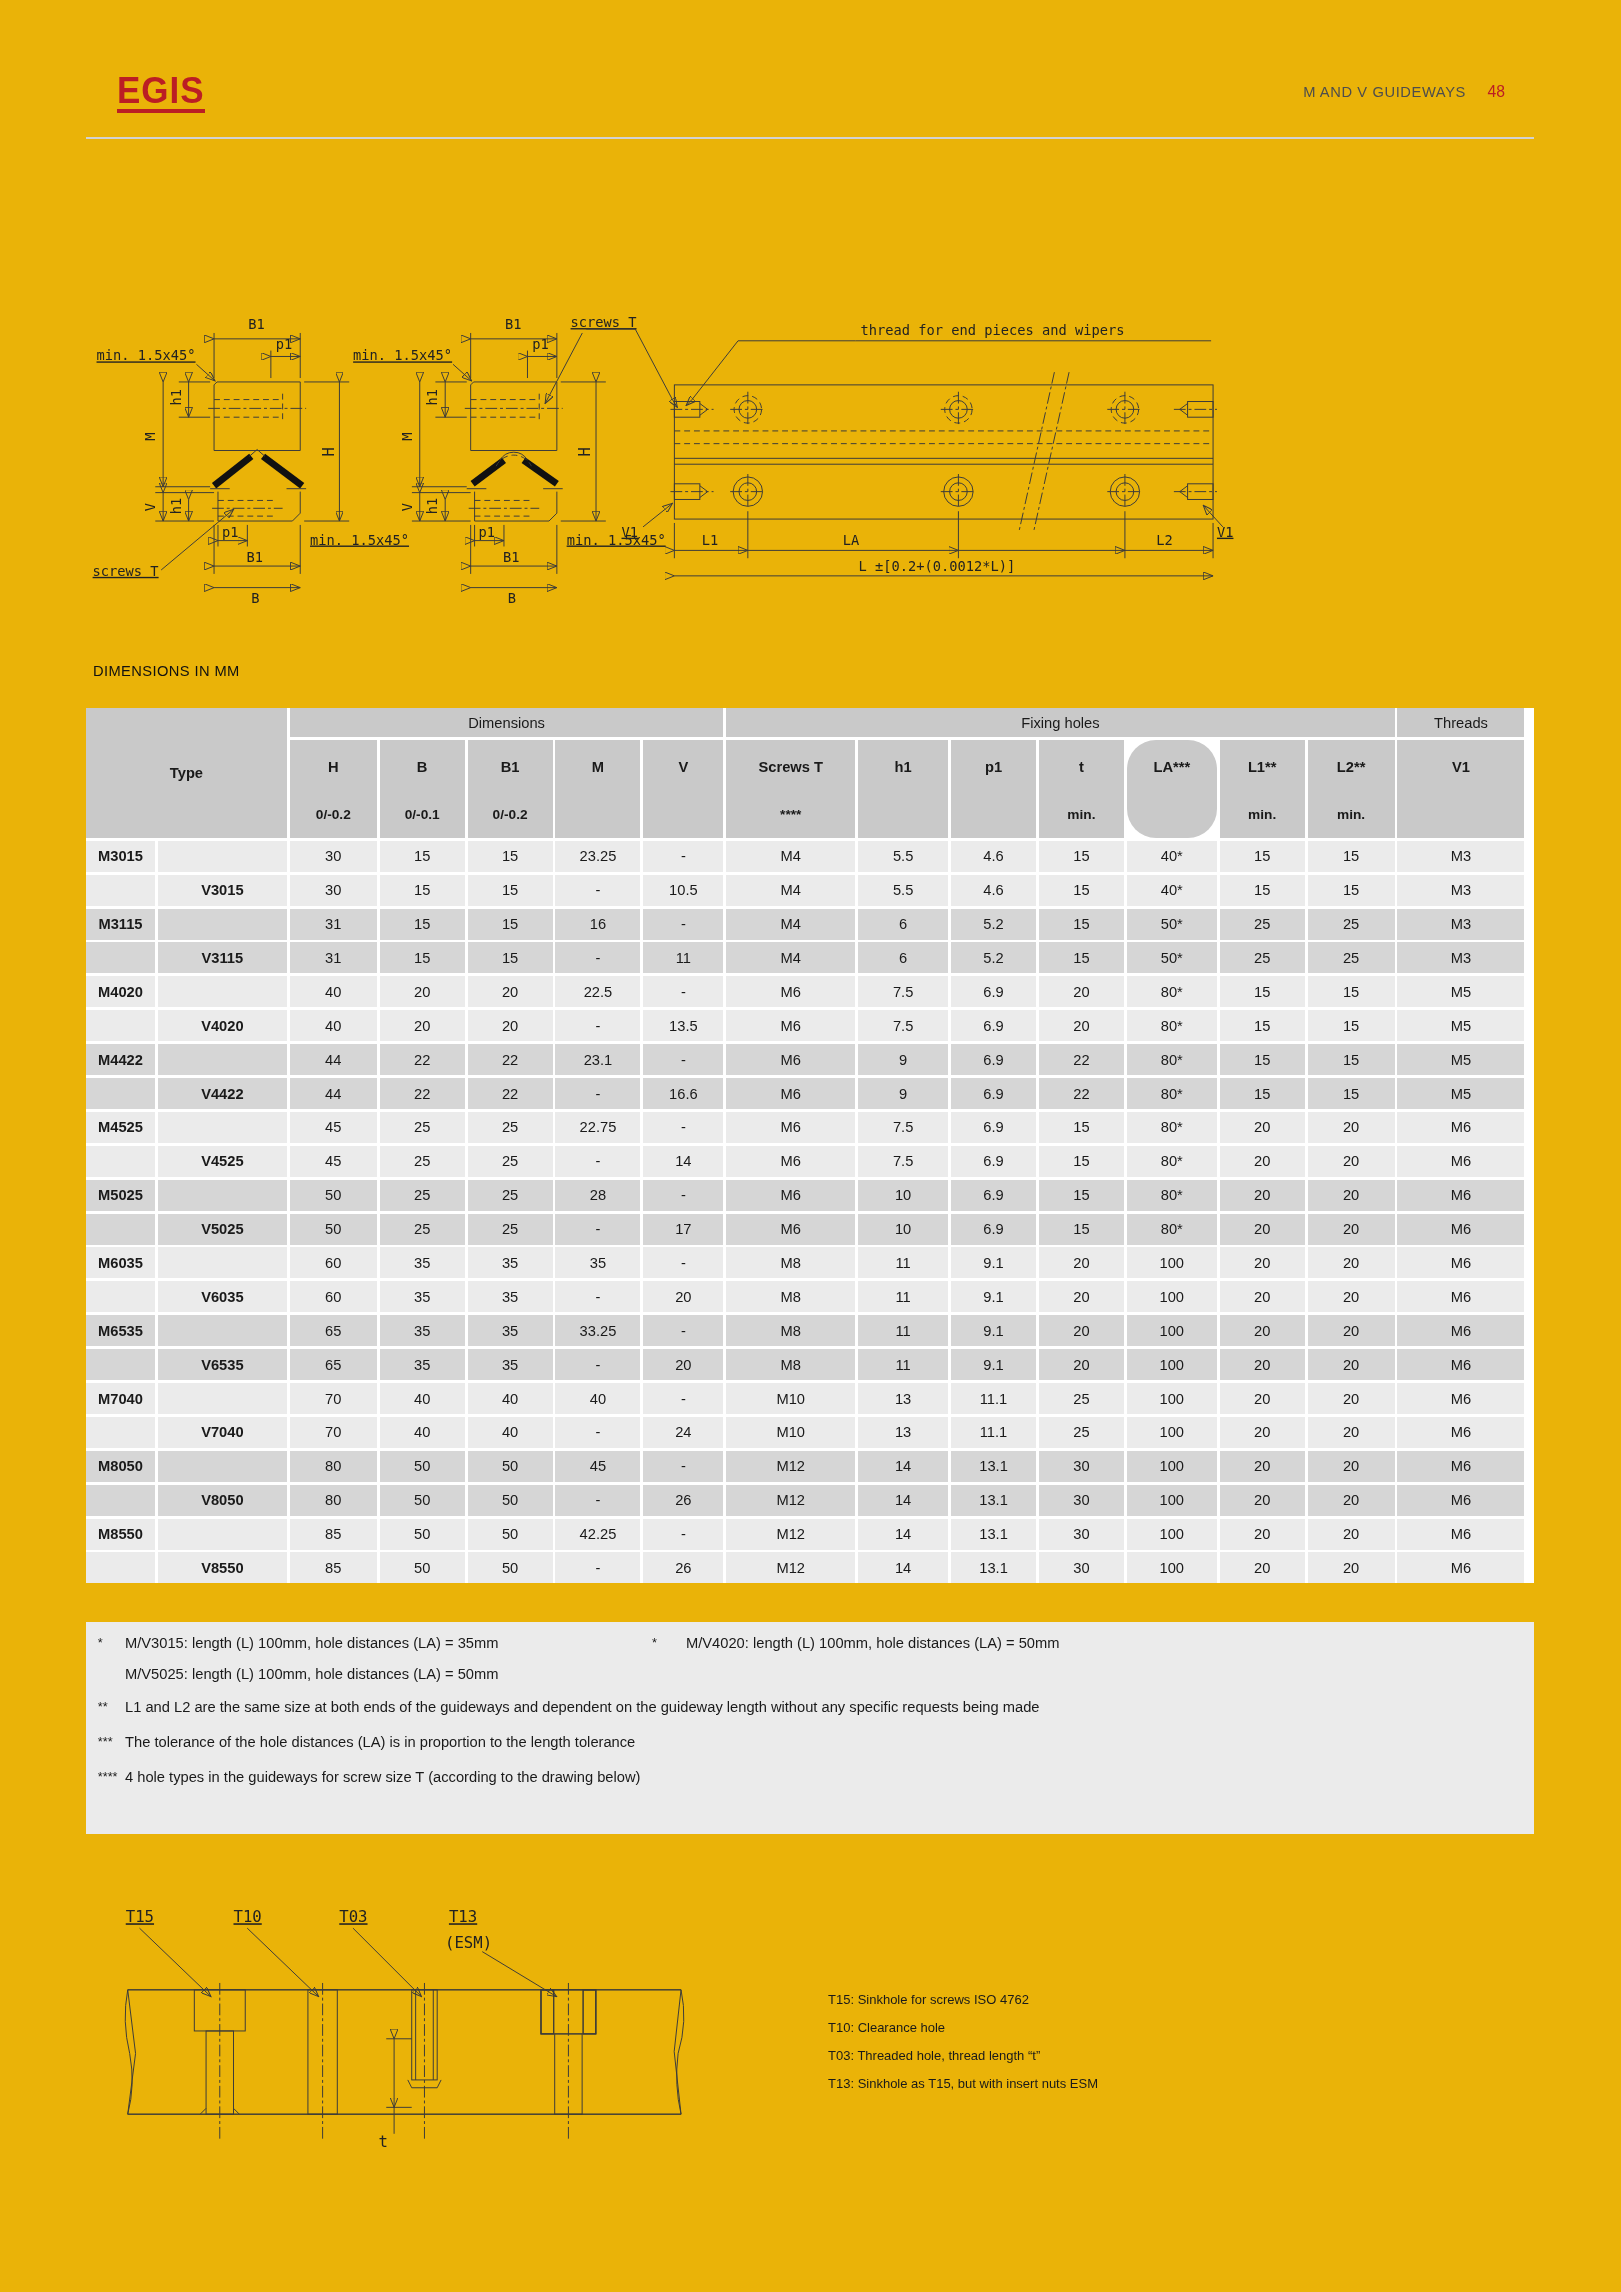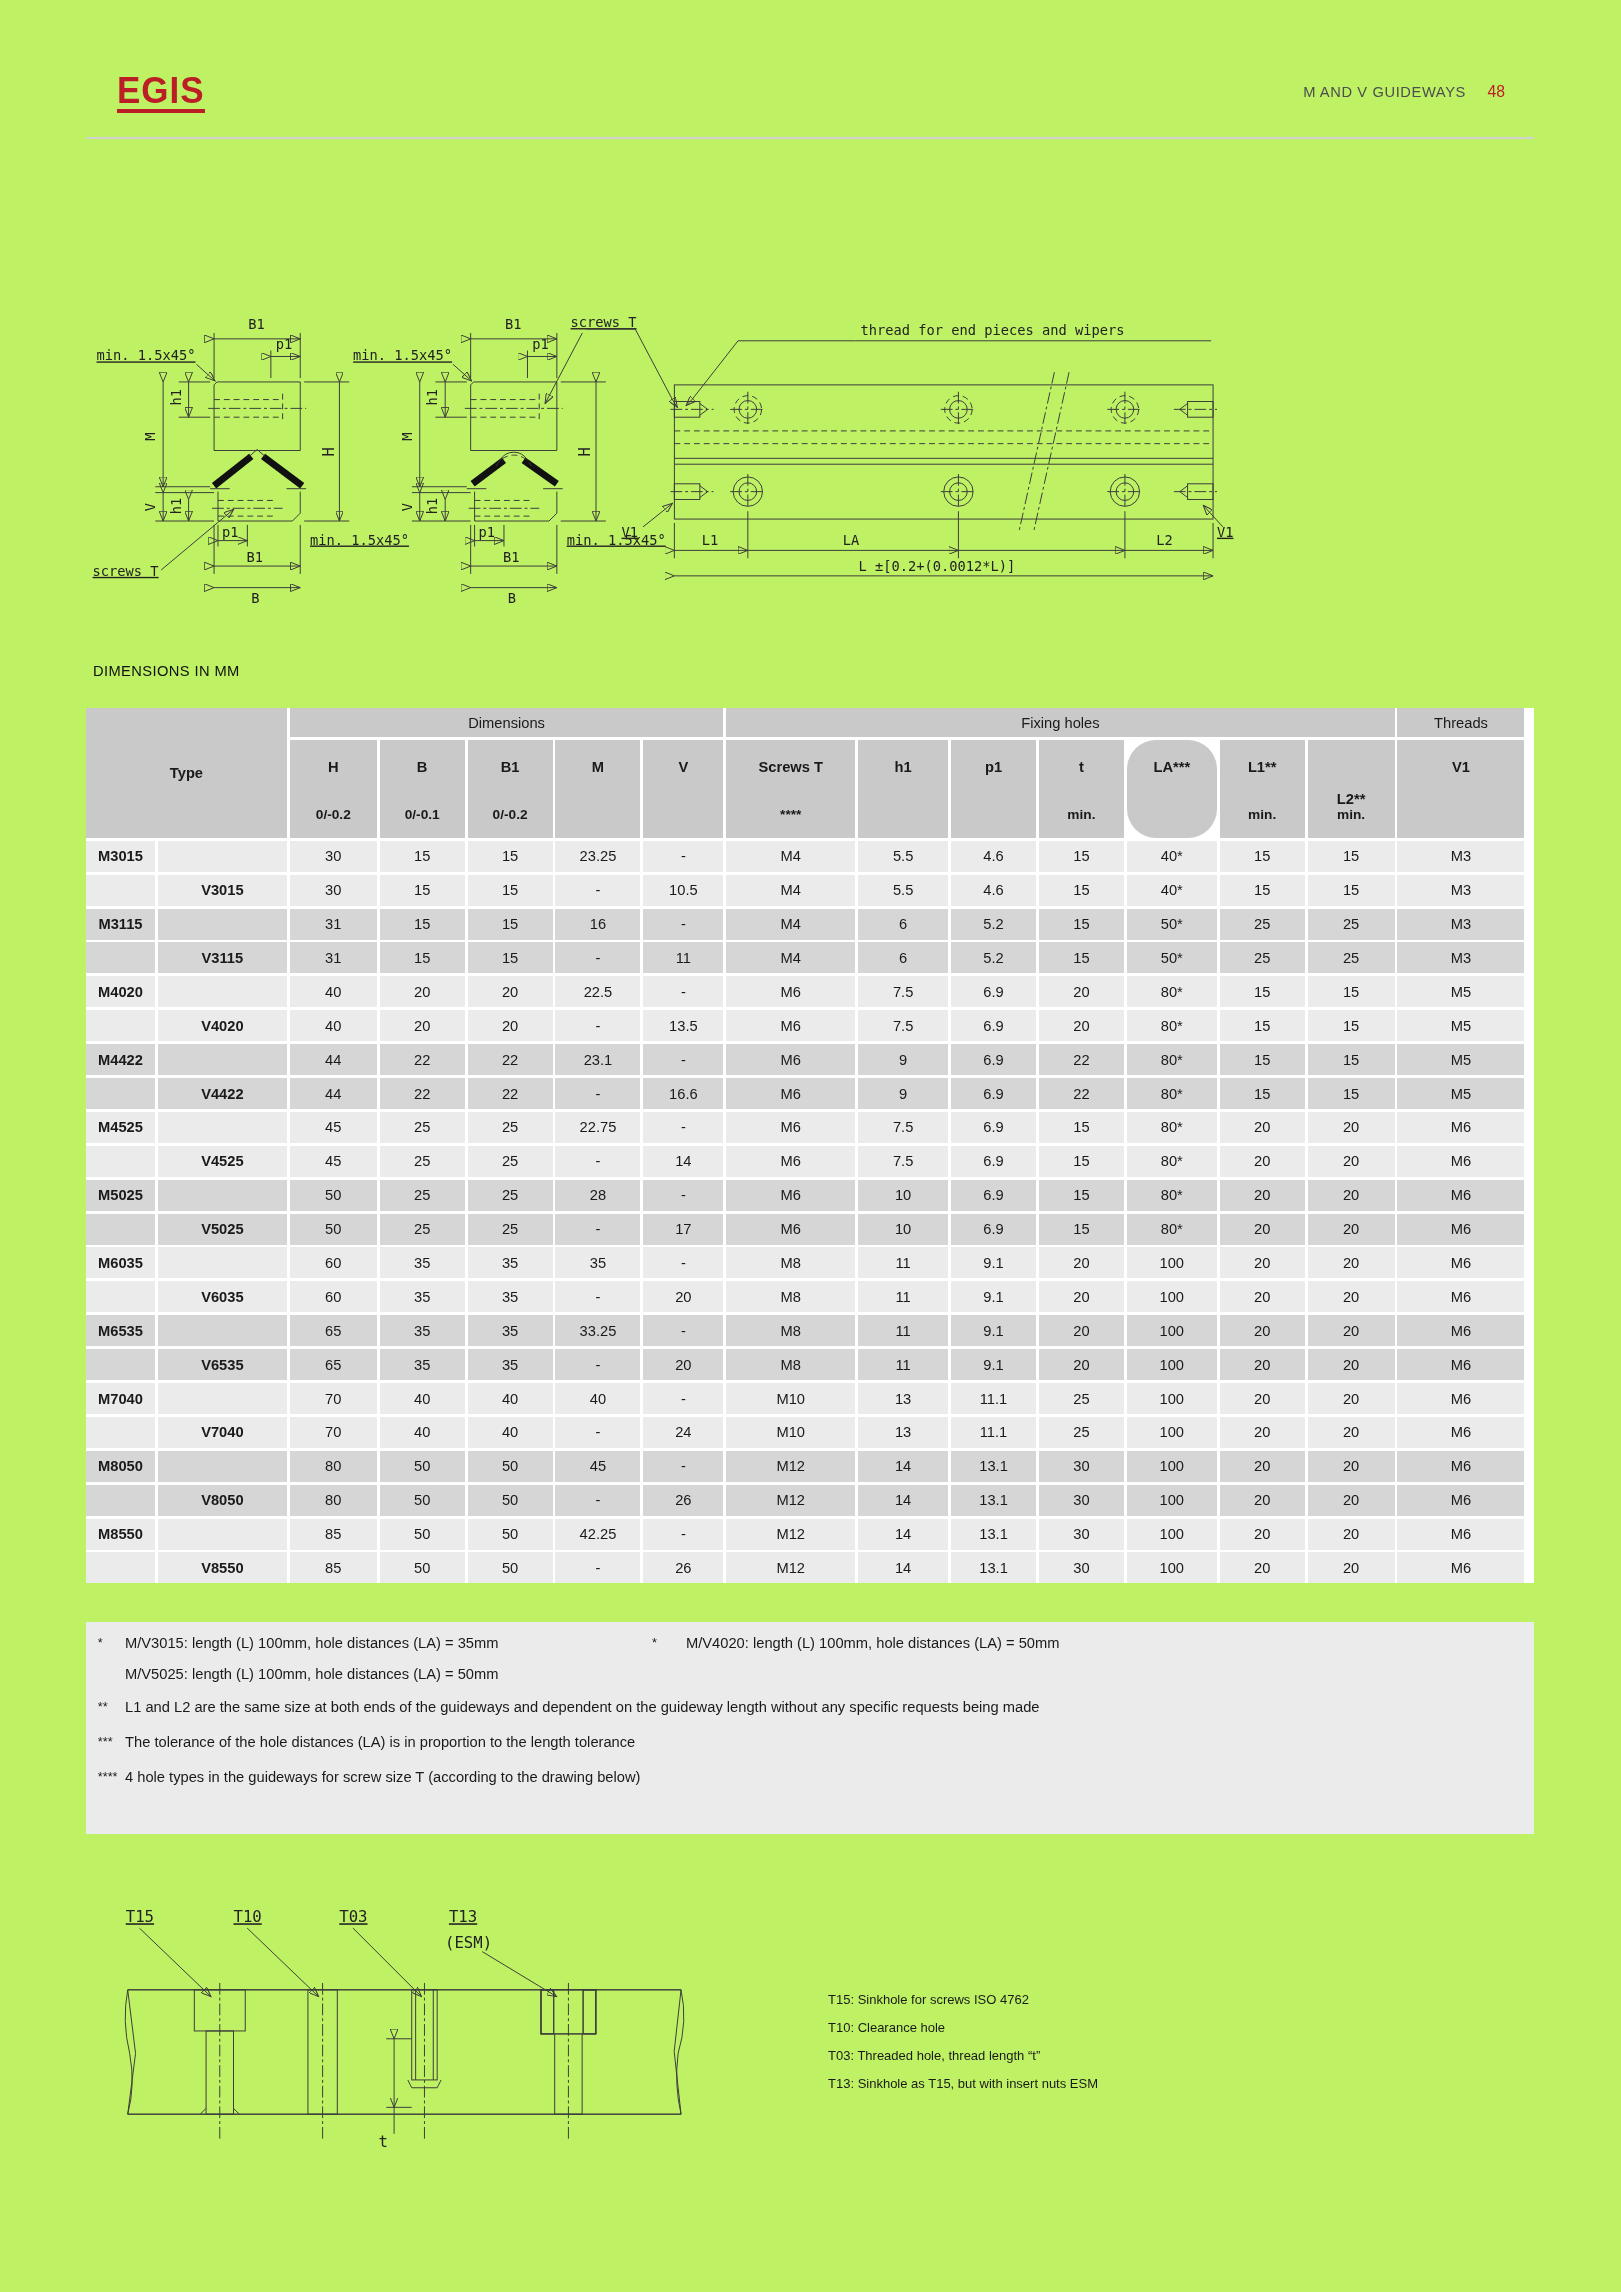--- a/index.html
+++ b/index.html
@@ -1,16 +1,16 @@
 <!DOCTYPE html>
 <html><head>
 <meta charset="utf-8">
 <style>
   html,body{margin:0;padding:0;background:#fff;}
-  .page{position:relative;width:1621px;height:2293px;background:#bef264;
+  .page{position:relative;width:1621px;height:2293px;background:#eab308;
         font-family:"Liberation Sans",sans-serif;color:#1a1a1a;overflow:hidden;}
 
   
   .hdr{position:absolute;left:86px;top:59px;width:1448px;height:78px;}
   .logo{position:absolute;left:31px;top:13.7px;display:inline-block;}
   .logo-text{font-family:"Liberation Sans",sans-serif;font-weight:800;font-size:35px;
              color:#bb1e24;letter-spacing:1px;line-height:33px;transform:scaleY(1.05);}
   .logo-bar{height:4.9px;background:#bb1e24;margin-top:2.9px;}
   .hdr-right{position:absolute;right:0;top:23.5px;display:flex;align-items:baseline;}
   .hdr-title{font-size:14.7px;color:#4d4d4d;letter-spacing:0.6px;}
@@ -355,21 +355,21 @@
         <div class="sub">min.</div>
       </div>
       <div class="c hc colhead" style="grid-area: 2 / 12 / auto / 13; border-radius: 29px;">
         <div class="main">LA***</div>
         <div class="sub"></div>
       </div>
       <div class="c hc colhead" style="grid-area: 2 / 13 / auto / 14;">
         <div class="main">L1**</div>
         <div class="sub">min.</div>
       </div>
-      <div class="c hc colhead" style="grid-area: 2 / 14 / auto / 15; justify-content: flex-end;">
+      <div class="c hc colhead" style="grid-area: 2 / 14 / auto / 15;">
         <div class="main">L2**</div>
         <div class="sub">min.</div>
       </div>
       <div class="c hc colhead" style="grid-area: 2 / 15 / auto / 16;">
         <div class="main">V1</div>
         <div class="sub"></div>
       </div>
       <div class="c rl tname">M3015</div>
       <div class="c rl tname"></div>
       <div class="c rl">30</div>

